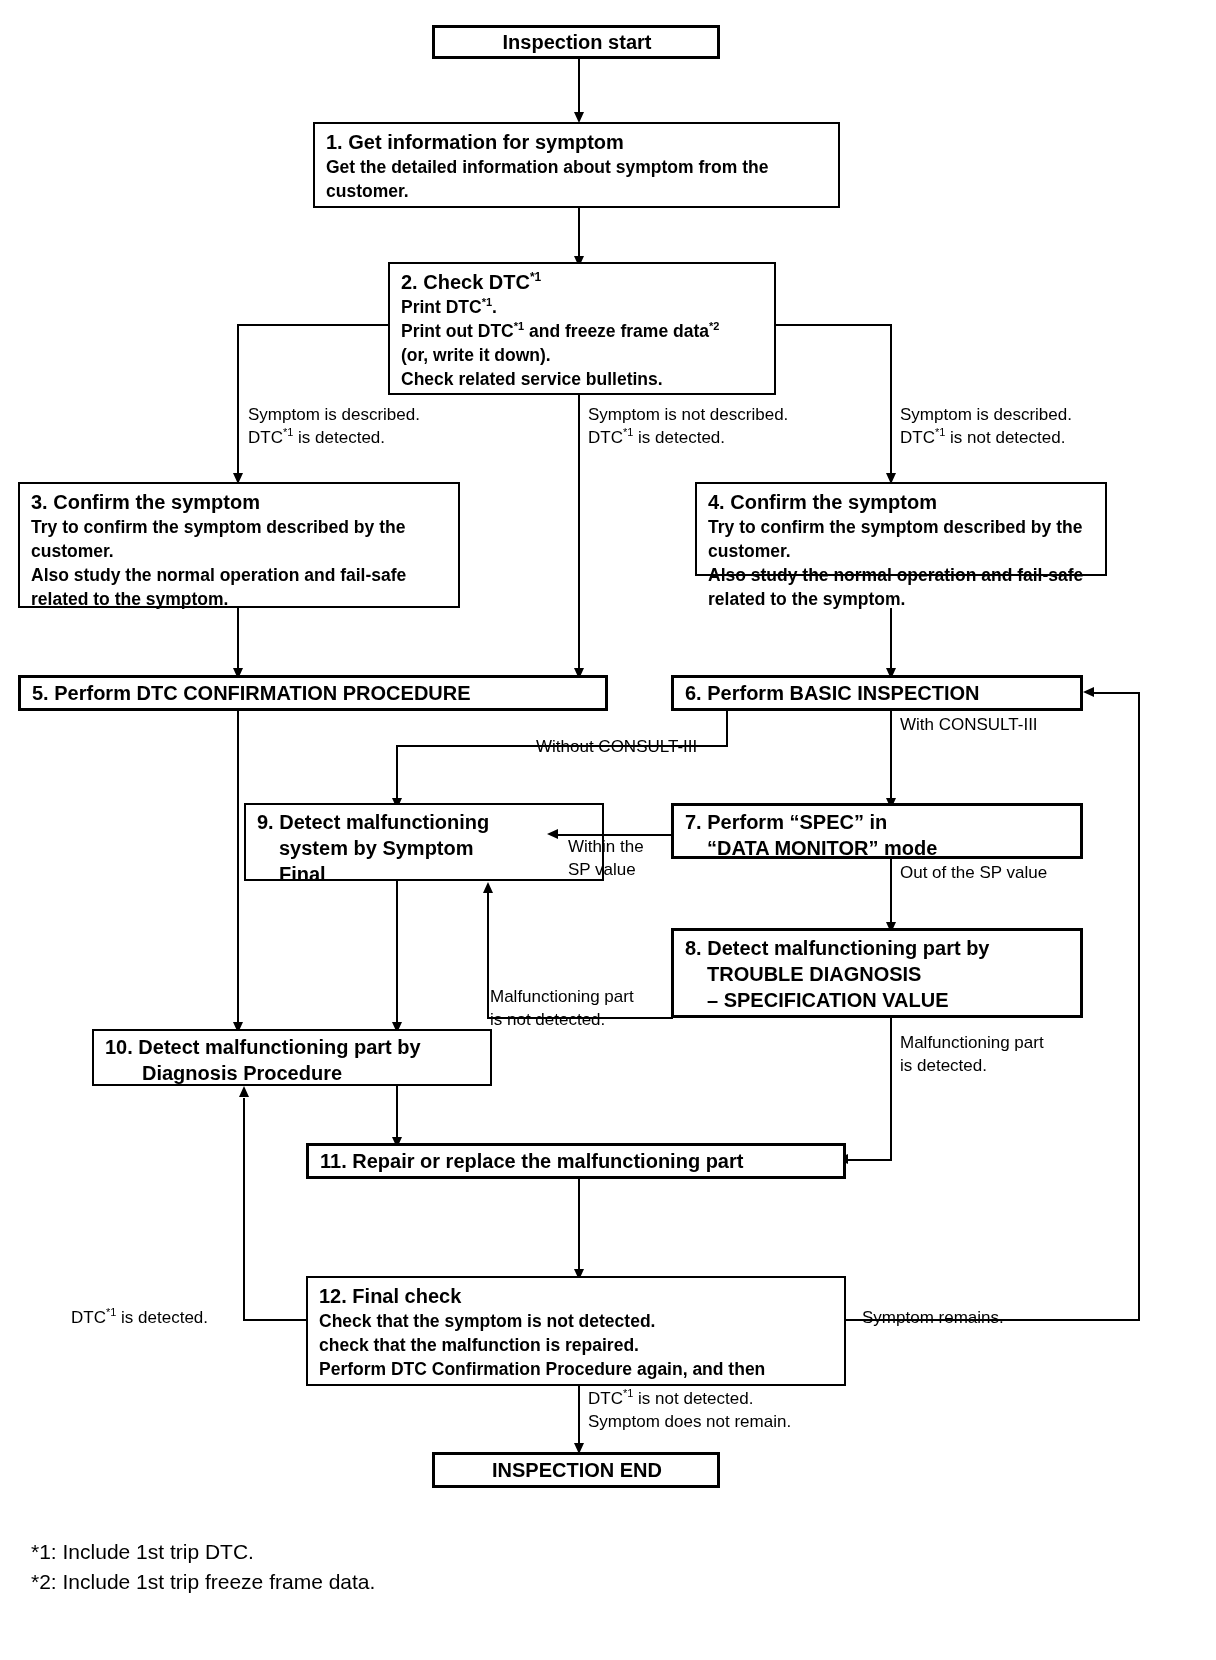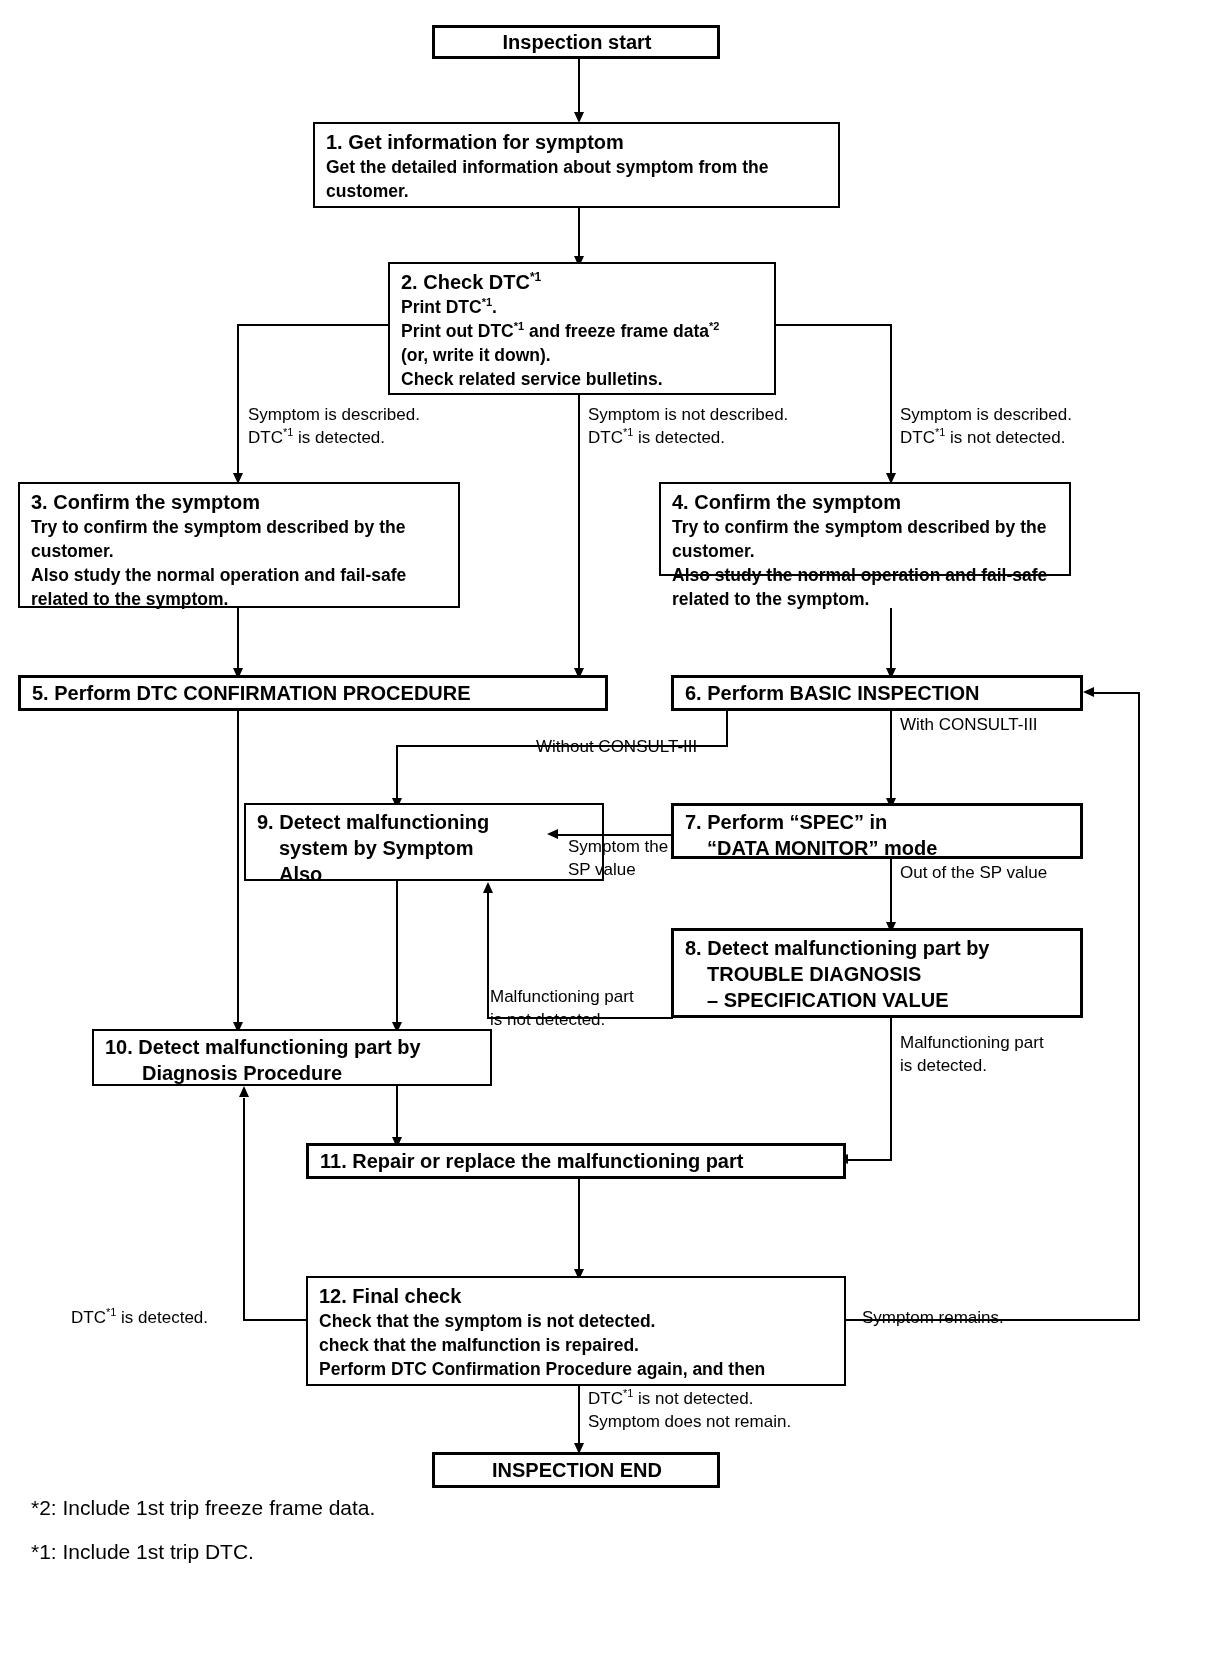--- a/index.html
+++ b/index.html
@@ -153,21 +153,21 @@
   </div>
 
   <div class="box" style="left:18px; top:482px; width:442px; height:126px;">
     <div class="title">3. Confirm the symptom</div>
     <div class="body">Try to confirm the symptom described by the</div>
     <div class="body">customer.</div>
     <div class="body">Also study the normal operation and fail-safe</div>
     <div class="body">related to the symptom.</div>
   </div>
 
-  <div class="box" style="left:659px; top:482px; width:412px; height:94px;">
+  <div class="box" style="left:695px; top:482px; width:412px; height:94px;">
     <div class="title">4. Confirm the symptom</div>
     <div class="body">Try to confirm the symptom described by the</div>
     <div class="body">customer.</div>
     <div class="body">Also study the normal operation and fail-safe</div>
     <div class="body">related to the symptom.</div>
   </div>
 
   <div class="ln vl" style="left:237px; top:608px; height:67px;"></div>
   <div class="arrow-d" style="left:233px; top:668px;"></div>
 
@@ -191,32 +191,32 @@
 
   <div class="lbl" style="left:536px; top:735px;">Without CONSULT-III</div>
 
   <div class="ln vl" style="left:890px; top:711px; height:94px;"></div>
   <div class="arrow-d" style="left:886px; top:798px;"></div>
   <div class="lbl" style="left:900px; top:713px;text-align:right;">With CONSULT-III</div>
 
   <div class="box" style="left:244px; top:803px; width:360px; height:78px; padding-top:4px;">
     <div class="title">9. Detect malfunctioning</div>
     <div class="title" style="padding-left:22px;">system by Symptom</div>
-    <div class="title" style="padding-left:22px;">Also</div>
+    <div class="title" style="padding-left:22px;">Final</div>
   </div>
 
   <div class="box thick" style="left:671px; top:803px; width:412px; height:56px; padding-top:3px;">
     <div class="title">7. Perform “SPEC” in</div>
     <div class="title" style="padding-left:22px;">“DATA MONITOR” mode</div>
   </div>
 
   <div class="ln hl" style="left:558px; top:834px; width:115px;"></div>
   <div class="arrow-l" style="left:547px; top:829px;"></div>
   <div class="lbl" style="left:568px; top:835px;">
-    <div>Symptom the</div>
+    <div>Within the</div>
     <div>SP value</div>
   </div>
 
   <div class="ln vl" style="left:890px; top:859px; width:2px; height:70px;"></div>
   <div class="arrow-d" style="left:886px; top:922px;"></div>
   <div class="lbl" style="left:900px; top:861px;">Out of the SP value</div>
 
   <div class="box thick" style="left:671px; top:928px; width:412px; height:90px; padding-top:4px;">
     <div class="title">8. Detect malfunctioning part by</div>
     <div class="title" style="padding-left:22px;">TROUBLE DIAGNOSIS</div>
@@ -285,15 +285,15 @@
   <div class="lbl" style="left:588px; top:1387px;">
     <div><span>DTC</span><span class="sup">*1</span><span> is not detected.</span></div>
     <div>Symptom does not remain.</div>
   </div>
 
   <div class="box single center thick" style="left:432px; top:1452px; width:288px; height:36px;">
     <div class="title">INSPECTION END</div>
   </div>
 
   <div class="foot" style="left:31px; top:1540px;">*1: Include 1st trip DTC.</div>
-  <div class="foot" style="left:31px; top:1496px;text-align:right;">*2: Include 1st trip freeze frame data.</div>
+  <div class="foot" style="left:31px; top:1570px;text-align:right;">*2: Include 1st trip freeze frame data.</div>
 
 </div>
 
 </body></html>

